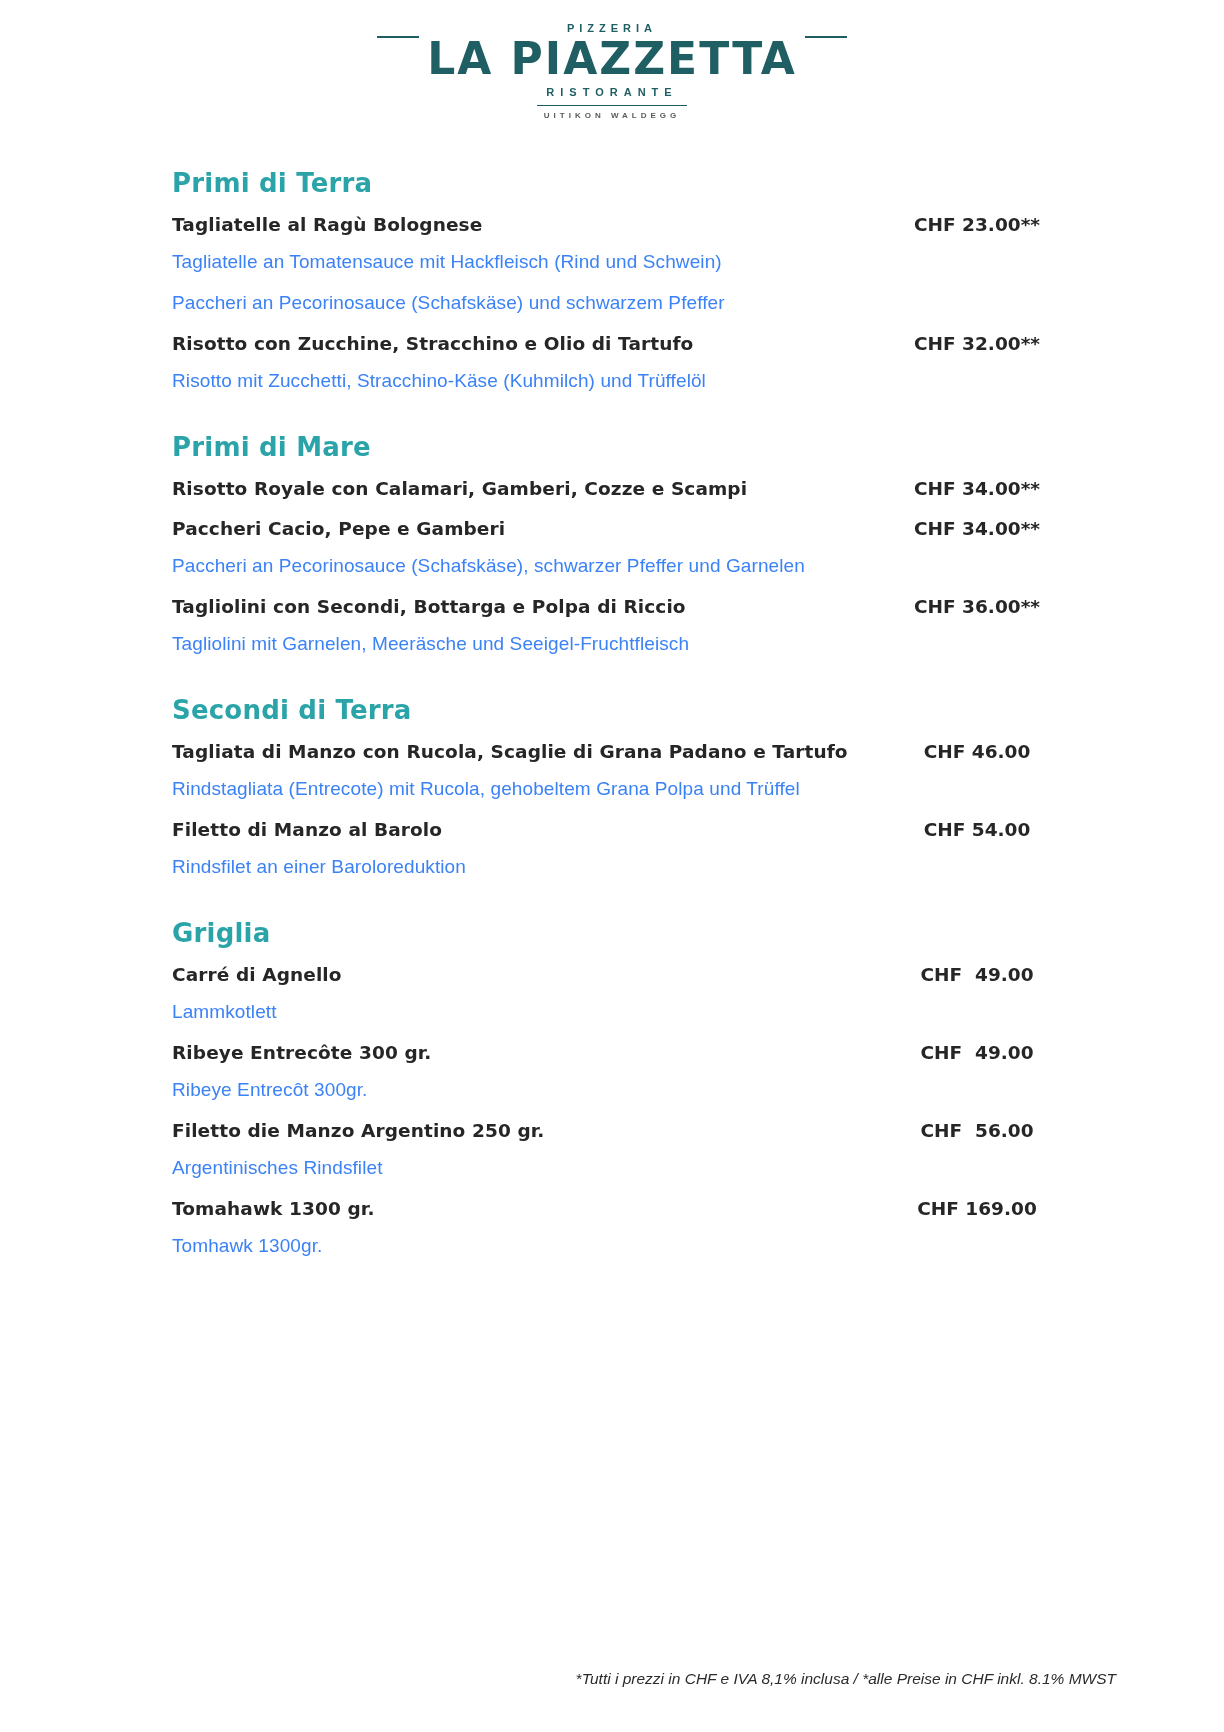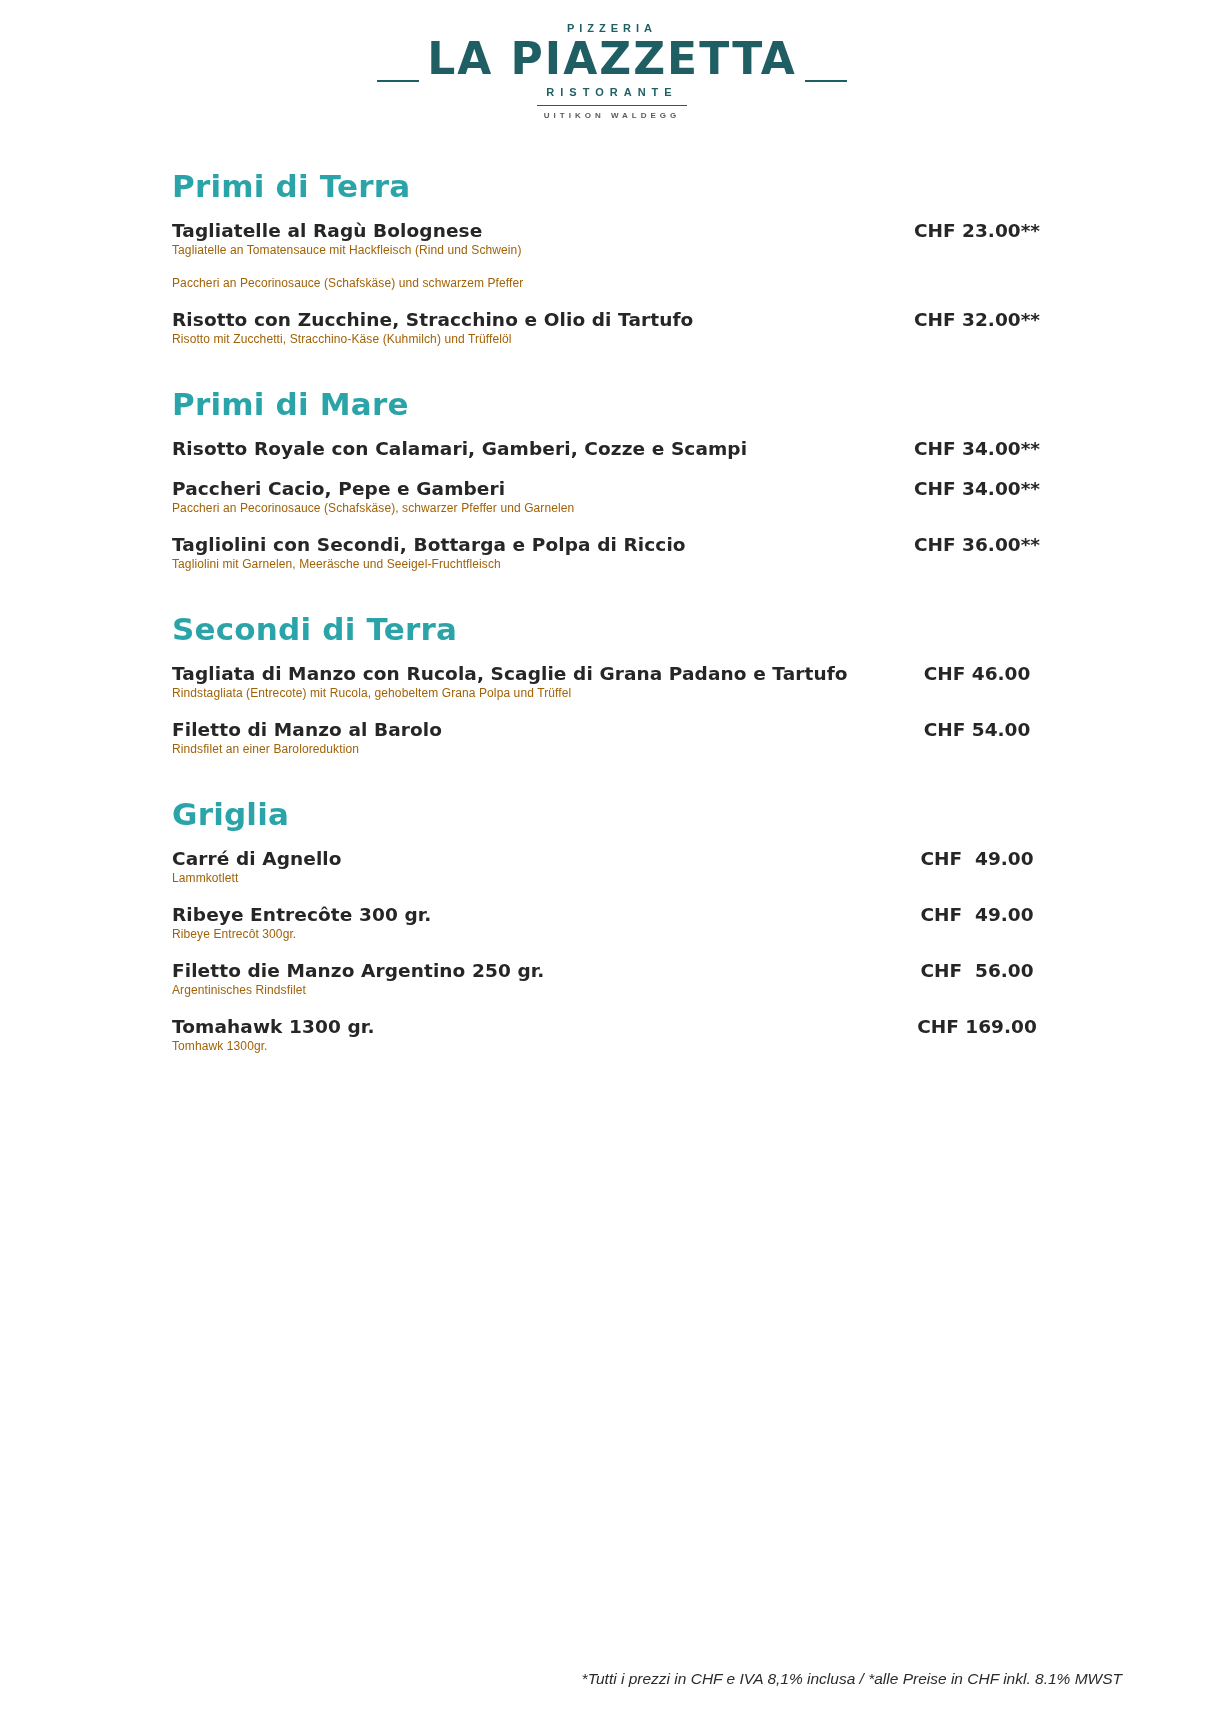--- a/index.html
+++ b/index.html
@@ -32,21 +32,21 @@
   }
   .logo-pizzeria {
     font-size: 11px;
     letter-spacing: 5px;
     color: #1f5f63;
     font-weight: 600;
     margin-bottom: 2px;
   }
   .logo-mid {
     display: flex;
-    align-items: flex-end;
+    align-items: flex-start;
     gap: 8px;
   }
   .rule {
     width: 42px;
     height: 2px;
     background: #1f5f63;
   }
   .logo-name {
     font-size: 44px;
     letter-spacing: 2px;
@@ -79,21 +79,21 @@
   .content {
     margin: 0 auto;
     width: 880px;
     padding-top: 48px;
   }
   .section {
     margin-bottom: 40px;
   }
   .section-title {
     color: #2aa4a8;
-    font-size: 31px;
+    font-size: 26px;
     font-weight: 700;
     letter-spacing: 0.2px;
     margin: 0 0 16px 0;
     font-family: "DejaVu Sans", sans-serif;
   }
   .item {
     margin-bottom: 19px;
   }
   .item-row {
     display: flex;
@@ -113,30 +113,30 @@
     font-size: 18.5px;
     font-weight: 700;
     color: #262626;
     white-space: pre;
     font-family: "DejaVu Sans", sans-serif;
     flex: 0 0 auto;
     width: 150px;
     text-align: center;
   }
   .item-desc {
-    font-size: 12px;
-    color: #a16207;
-    margin-top: 2px;
+    font-size: 19px;
+    color: #3b82f6;
+    margin-top: 16px;
     letter-spacing: 0.1px;
   }
 
   .footer {
     position: absolute;
     left: 0;
-    right: 10px;
+    right: 16px;
     bottom: 44px;
     text-align: right;
     padding-right: 92px;
     font-size: 15.5px;
     font-style: italic;
     color: #2b2b2b;
   }
 </style>
 </head>
 <body>

